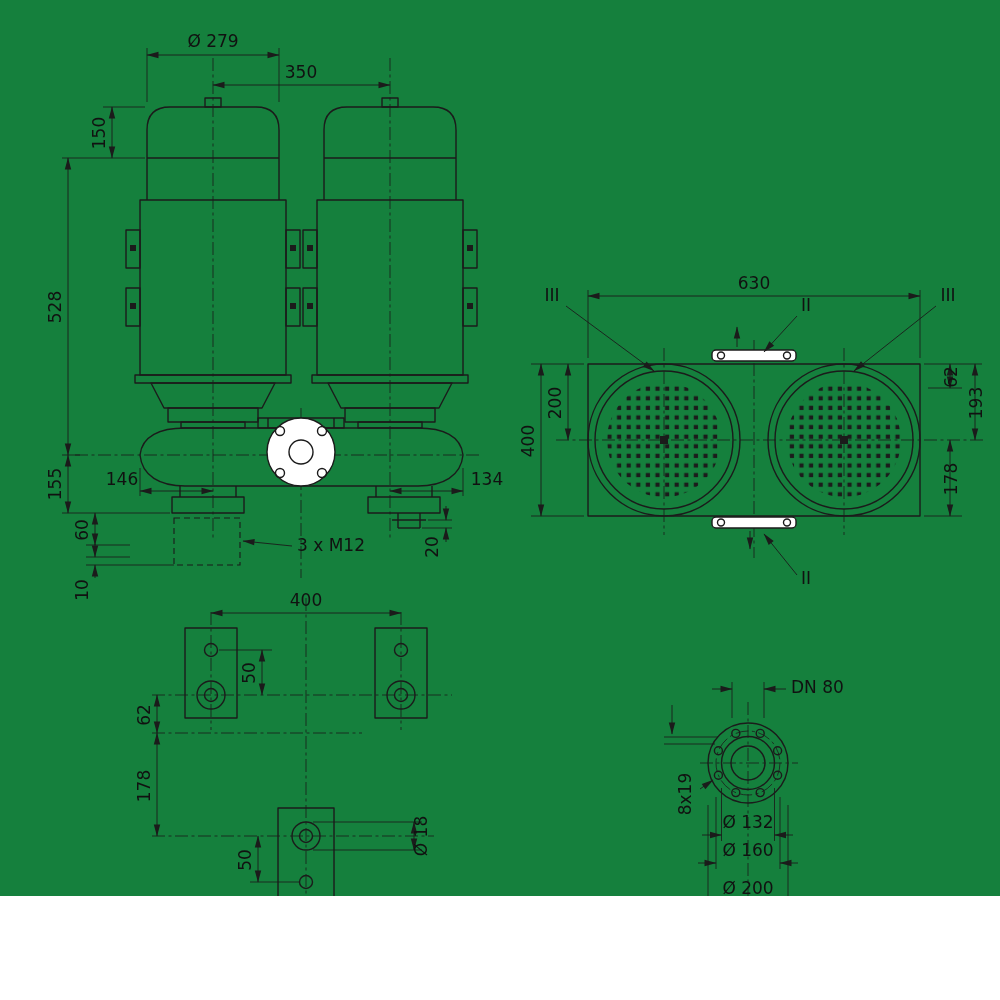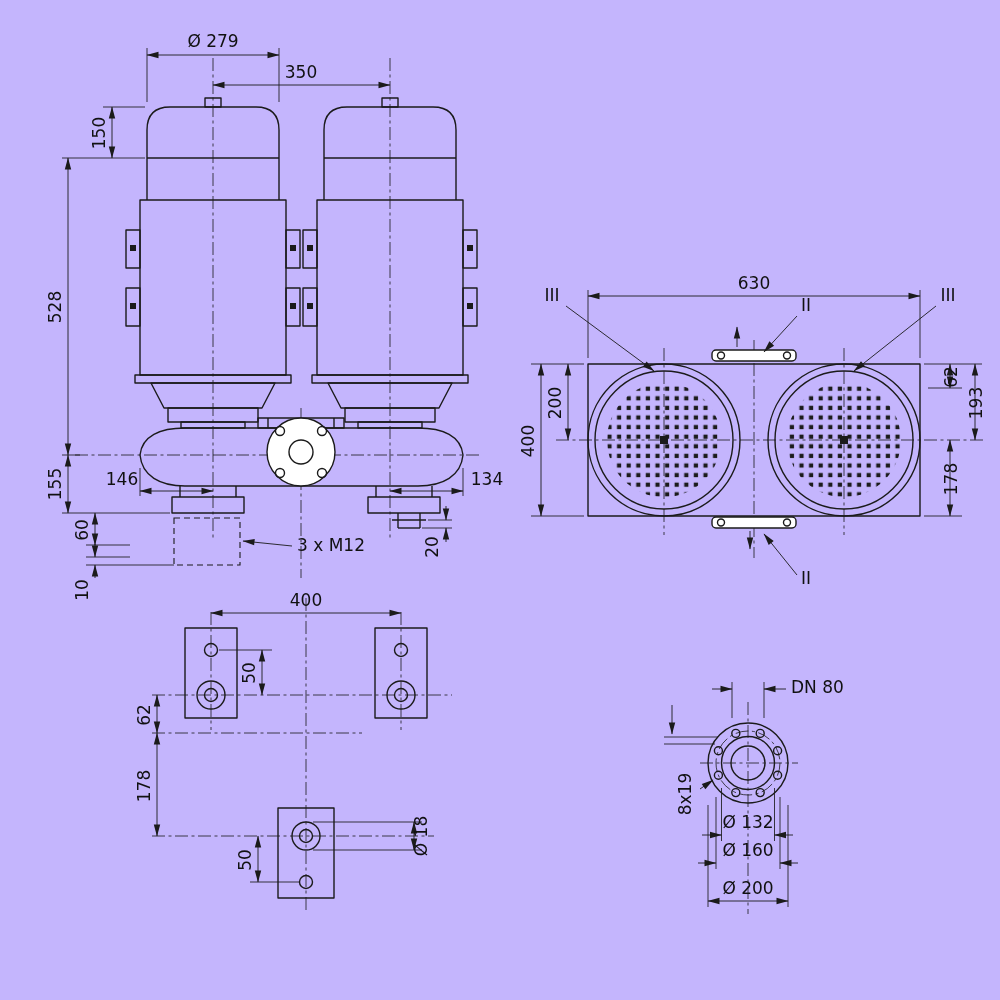--- a/index.html
+++ b/index.html
@@ -1,16 +1,16 @@
 <!DOCTYPE html>
 <html><head>
 <meta charset="utf-8">
 <style>
   html,body{margin:0;padding:0;background:#fff;}
-  .canvas{width:1000px;height:1000px;background:#c4b5fd;overflow:hidden;}
+  .canvas{width:1000px;height:896px;background:#15803d;overflow:hidden;}
   svg{display:block;}
   .obj{stroke:#1b1b1b;stroke-width:1.4;fill:none;stroke-linejoin:round;}
   .objw{stroke:#1b1b1b;stroke-width:1.4;fill:#fff;}
   .thin{stroke:#1b1b1b;stroke-width:0.85;fill:none;}
   .dim{stroke:#1b1b1b;stroke-width:0.9;fill:none;}
   .cl{stroke:#1b1b1b;stroke-width:0.8;fill:none;stroke-dasharray:13 3.5 3 3.5;}
   .dash{stroke:#1b1b1b;stroke-width:1.1;fill:none;stroke-dasharray:6 4;}
   .blk{fill:#1b1b1b;stroke:none;}
   text{font-family:"DejaVu Sans","Liberation Sans",sans-serif;font-size:17px;fill:#111;text-anchor:middle;}
   .ts{text-anchor:start;}

